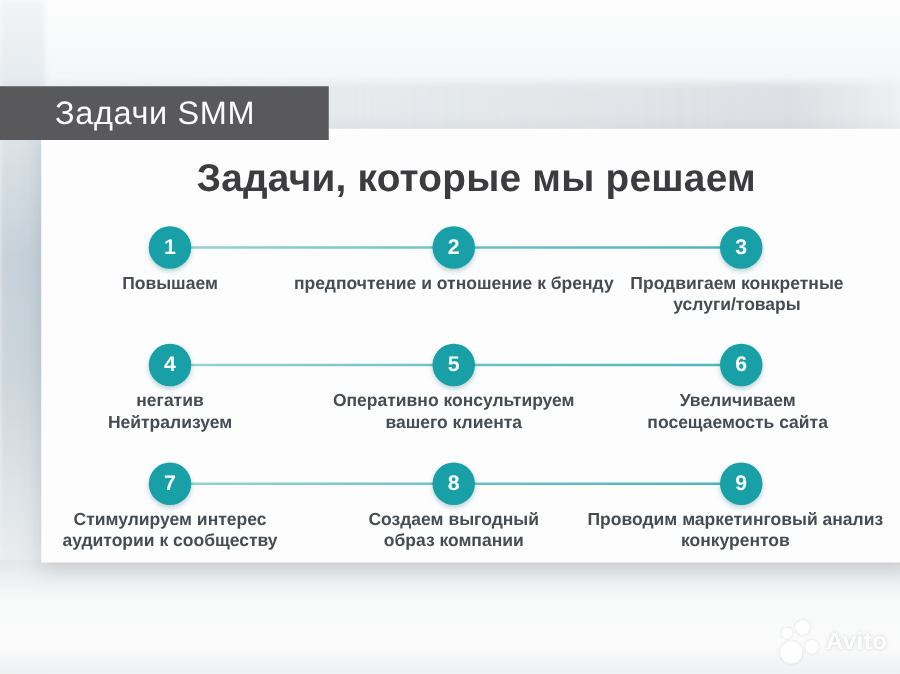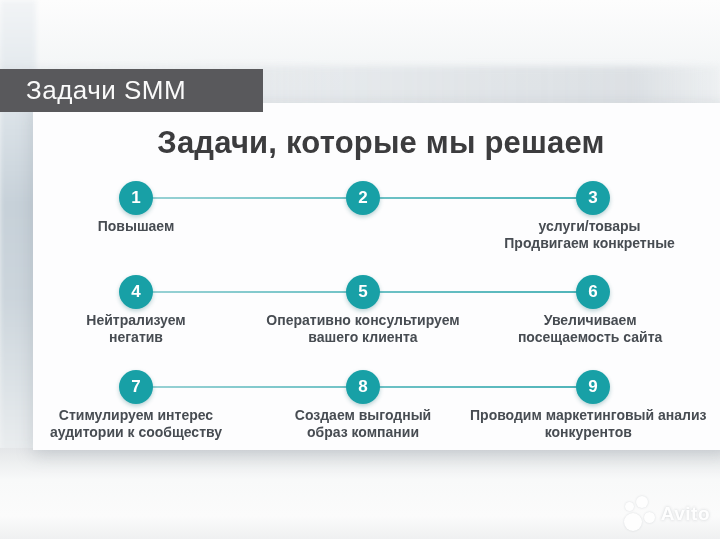--- a/index.html
+++ b/index.html
@@ -25,21 +25,21 @@
   }
   .bg-bottom{
     position:absolute;left:0;top:448px;width:100%;height:91px;
     background:linear-gradient(180deg,#e4e6e8 0%,#eceeef 14%,#f8f9f9 35%,#fbfbfb 75%,#eff0f1 100%);
   }
   
   .tag{
     position:absolute;left:0;top:69px;width:263px;height:43px;
     background:#59595c;z-index:6;display:flex;align-items:center;
   }
-  .tag-label{color:#fafafa;font-size:26px;font-weight:400;padding-left:26px;letter-spacing:0.5px;}
+  .tag-label{color:#fafafa;font-size:26px;font-weight:400;padding-left:44px;letter-spacing:0.5px;}
   
   .card{
     position:absolute;left:33px;top:103px;width:696px;height:347px;
     background:#fdfdfe;z-index:4;
     box-shadow:0 5px 16px rgba(115,125,135,0.28);
   }
   .card-title{
     position:absolute;left:0;top:22px;width:100%;text-align:center;
     font-size:31px;font-weight:700;color:#3c3c3e;letter-spacing:0.2px;
   }
@@ -104,42 +104,43 @@
       </div>
       <div class="step-label">
         <span>Повышаем</span>
       </div>
     </div>
     <div class="step col-2">
       <div class="step-circle">
         <span class="step-num">2</span>
       </div>
       <div class="step-label">
+        <span>предпочтение и отношение к бренду</span>
       </div>
     </div>
     <div class="step col-3">
       <div class="step-circle">
         <span class="step-num">3</span>
       </div>
       <div class="step-label">
+        <span>Продвигаем конкретные</span>
         <span>услуги/товары</span>
-        <span>Продвигаем конкретные</span>
       </div>
     </div>
   </div>
 
   <div class="row row-2">
     <div class="connector"></div>
     <div class="step col-1">
       <div class="step-circle">
         <span class="step-num">4</span>
       </div>
       <div class="step-label">
+        <span>негатив</span>
         <span>Нейтрализуем</span>
-        <span>негатив</span>
       </div>
     </div>
     <div class="step col-2">
       <div class="step-circle">
         <span class="step-num">5</span>
       </div>
       <div class="step-label">
         <span>Оперативно консультируем</span>
         <span>вашего клиента</span>
       </div>

